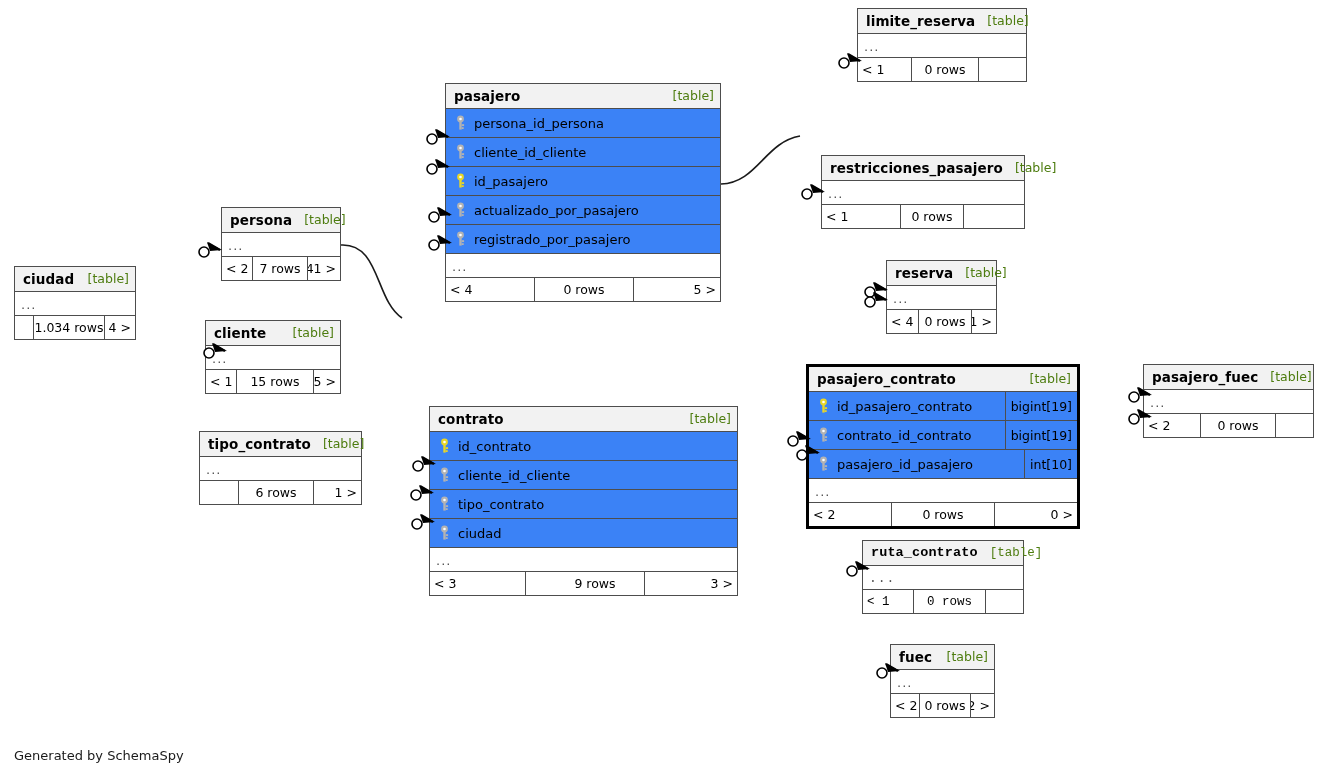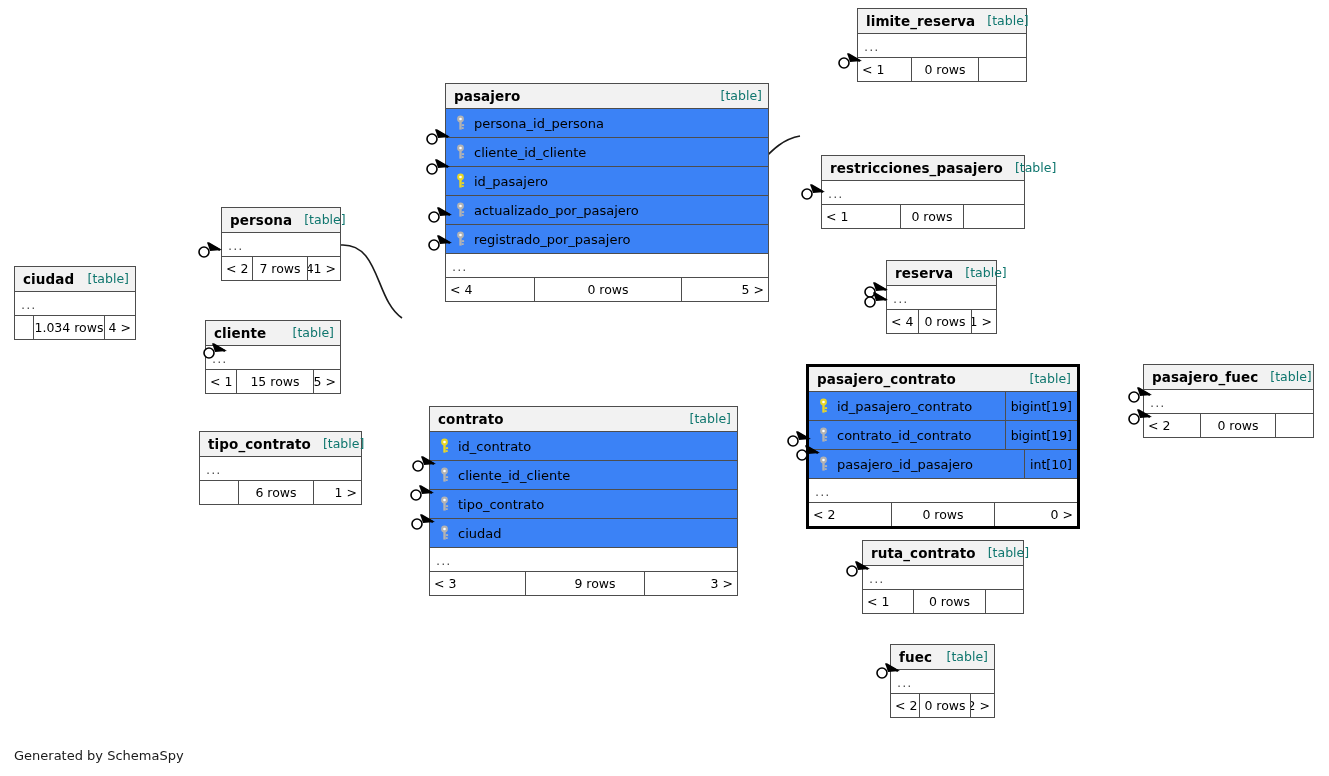--- a/index.html
+++ b/index.html
@@ -50,21 +50,21 @@
     white-space: nowrap;
   }
   .tbl-name {
     font-weight: bold;
     font-size: 13.5px;
     letter-spacing: 0.1px;
     color: #000;
   }
   .tbl-tag {
     font-size: 12.5px;
-    color: #0f766e;
+    color: #4d7c0f;
     padding-left: 12px;
   }
   .col-row {
     display: flex;
     align-items: center;
     border-bottom: 1px solid #4d4d4d;
     height: 29px;
     box-sizing: border-box;
     background: #3b82f6;
   }
@@ -219,21 +219,21 @@
         </div>
         <div class="ellipsis-row">
           <span>...</span>
         </div>
         <div class="tbl-footer">
           <div class="foot-cell foot-left" style="flex:0 0 38px;"></div>
           <div class="foot-cell foot-mid" style="flex:1 1 auto;">6 rows</div>
           <div class="foot-cell foot-right" style="flex:0 0 47px;">1 &gt;</div>
         </div>
       </div>
-      <div class="table-node" style="left: 445px; top: 83px; width: 324px;">
+      <div class="table-node" style="left: 445px; top: 83px; width: 276px;">
         <div class="tbl-header">
           <span class="tbl-name">pasajero</span>
           <span class="tbl-tag">[table]</span>
         </div>
         <div class="col-row">
           <div class="col-main">
             <span class="key-icon">
               <svg width="13" height="16" viewBox="0 0 13 16">
                 <circle cx="6.5" cy="4" r="3.4" fill="#b3b3b3"></circle>
                 <circle cx="6.5" cy="4" r="1.3" fill="#ffffff"></circle>
@@ -488,21 +488,21 @@
         </div>
         <div class="ellipsis-row">
           <span>...</span>
         </div>
         <div class="tbl-footer">
           <div class="foot-cell foot-left" style="flex:0 0 56px;">&lt; 2</div>
           <div class="foot-cell foot-mid" style="flex:1 1 auto;">0 rows</div>
           <div class="foot-cell foot-right" style="flex:0 0 37px;"></div>
         </div>
       </div>
-      <div class="table-node" style="left: 862px; top: 540px; width: 162px;">
+      <div class="table-node" style="left: 862px; top: 540px; width: 162px; font-family: Liberation Mono, monospace;">
         <div class="tbl-header">
           <span class="tbl-name">ruta_contrato</span>
           <span class="tbl-tag">[table]</span>
         </div>
         <div class="ellipsis-row">
           <span>...</span>
         </div>
         <div class="tbl-footer">
           <div class="foot-cell foot-left" style="flex:0 0 50px;">&lt; 1</div>
           <div class="foot-cell foot-mid" style="flex:1 1 auto;">0 rows</div>

